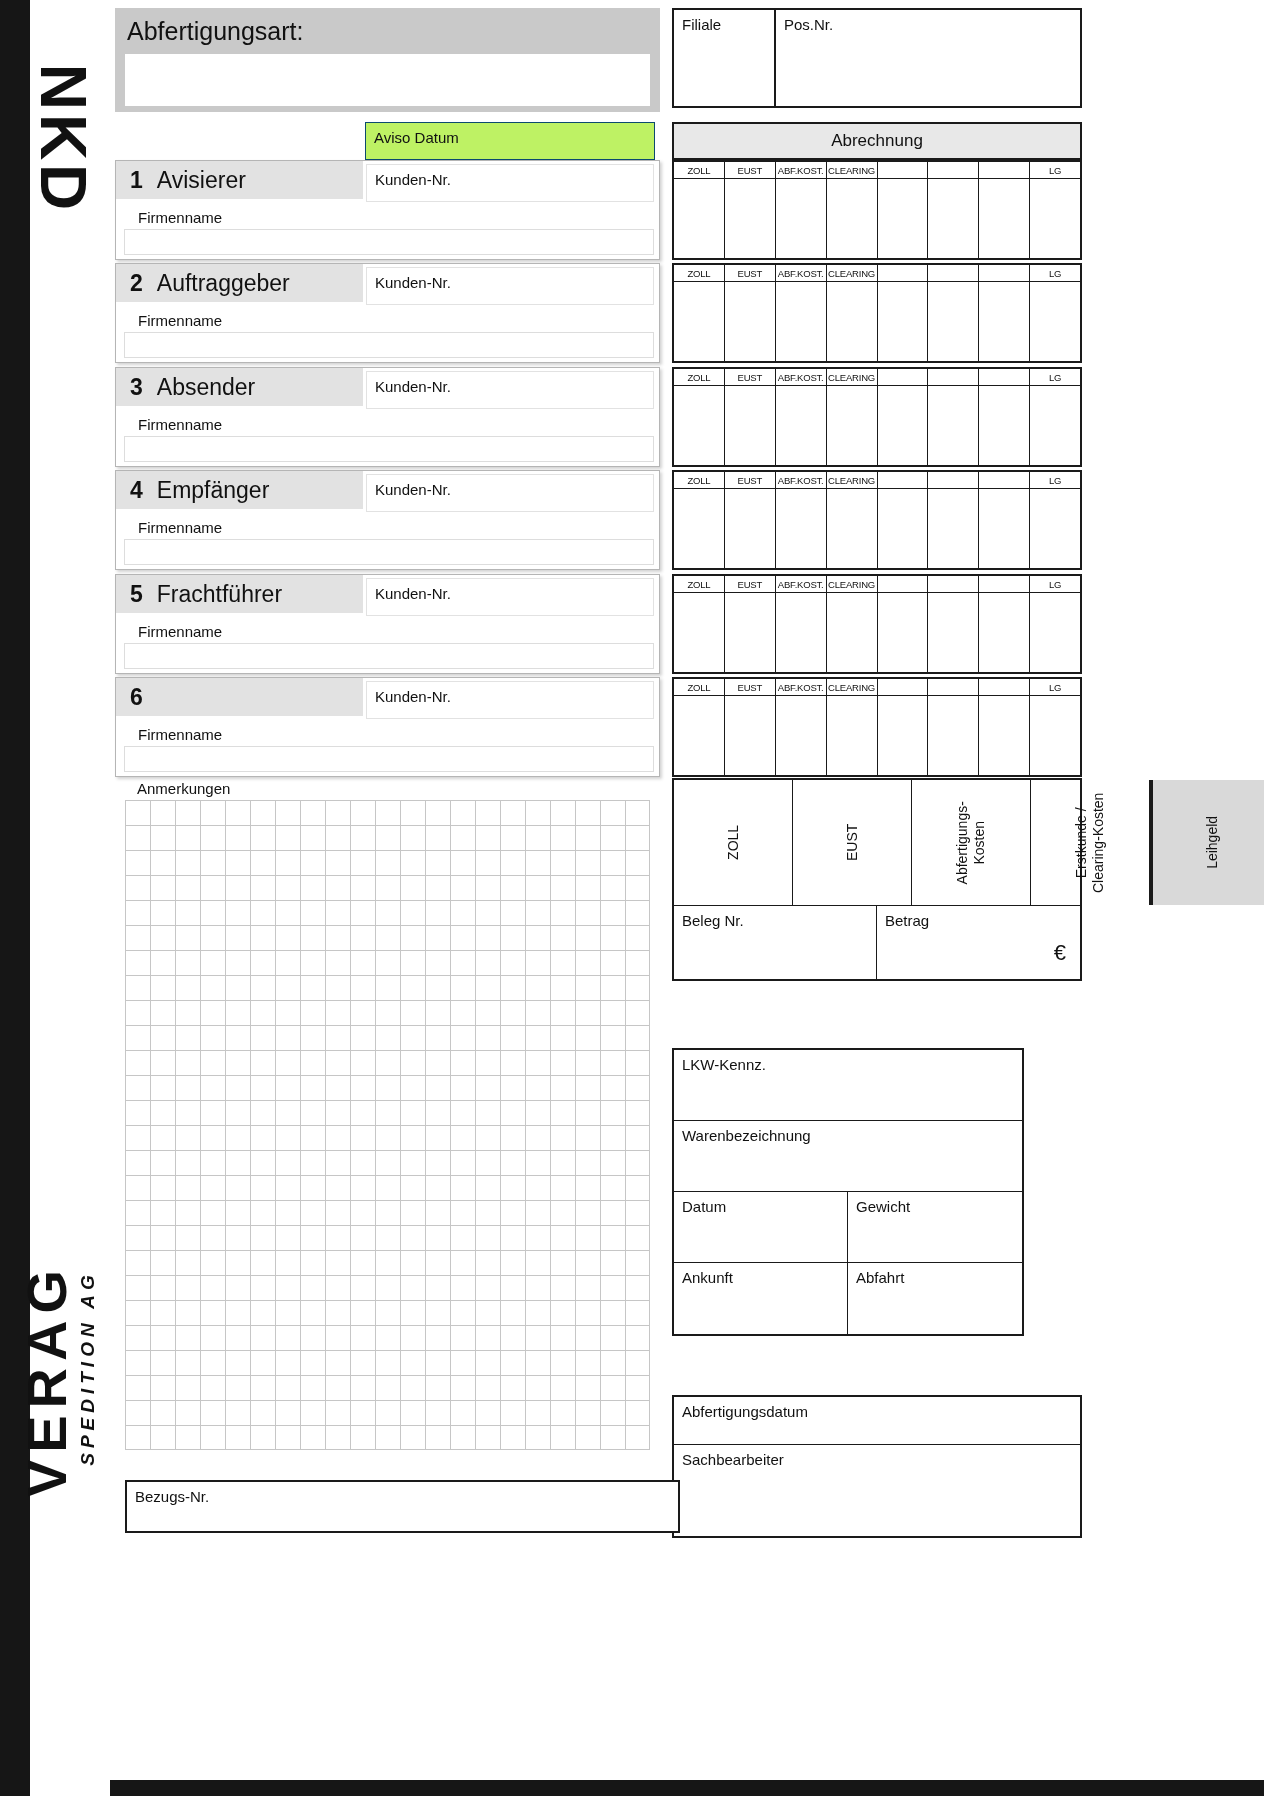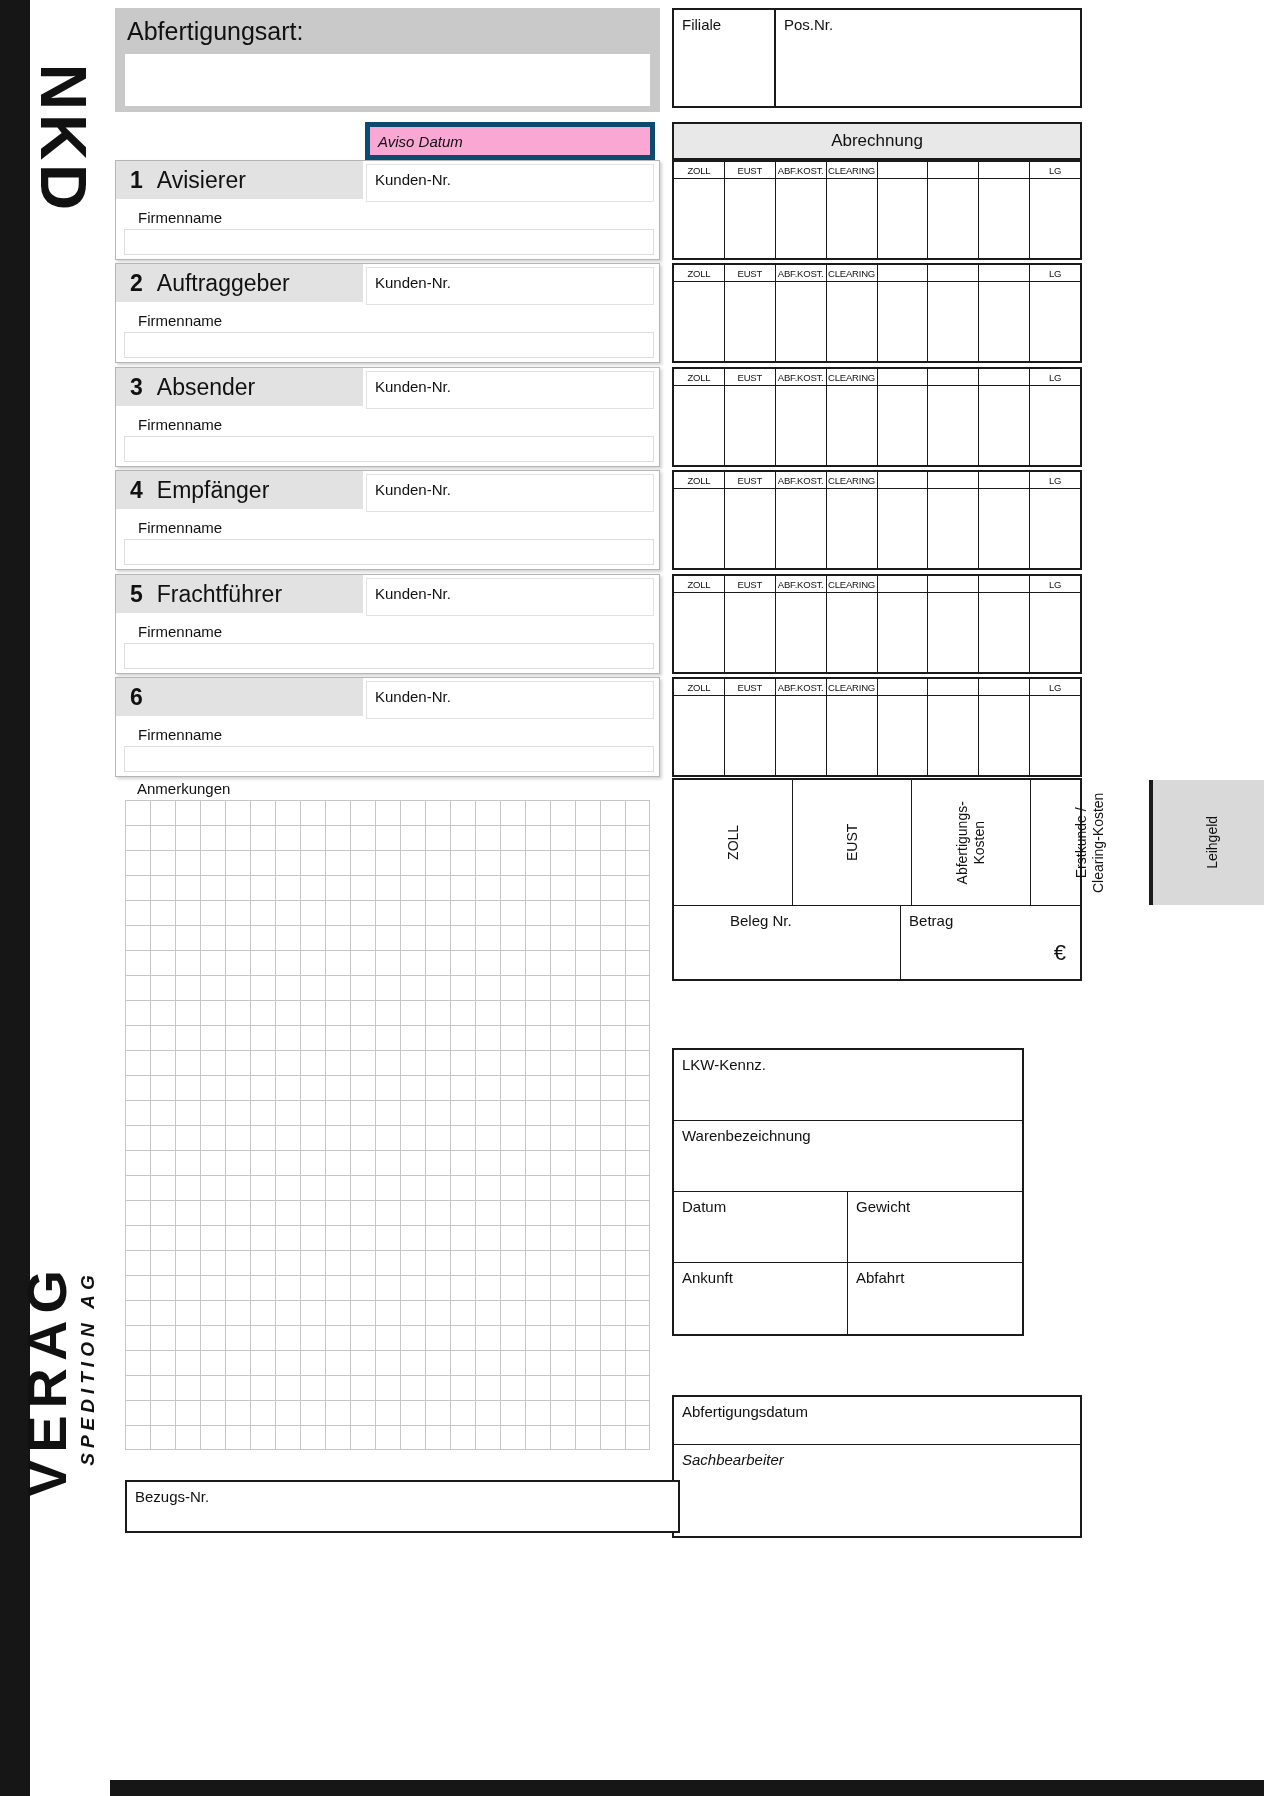--- a/index.html
+++ b/index.html
@@ -32,21 +32,21 @@
   .abf-box { position:absolute; left:115px; top:8px; width:545px; height:104px; background:#c9c9c9; }
   .abf-label { position:absolute; left:12px; top:9px; font-size:25px; }
   .abf-field { position:absolute; left:10px; top:46px; width:525px; height:52px; background:#fff; }
 
   .filiale-box { position:absolute; left:672px; top:8px; width:410px; height:100px; border:2px solid #1a1a1a; background:#fff; }
   .filiale-divider { position:absolute; left:100px; top:0; bottom:0; border-left:2px solid #1a1a1a; }
   .slabel { font-size:15px; color:#111; }
   .lab-tl { position:absolute; left:8px; top:6px;text-align:center; }
   .posnr-label { position:absolute; left:110px; top:6px; }
 
-  .aviso-box { position:absolute; left:365px; top:122px; width:290px; height:38px; background:#f9a8d4; border:5px solid #0c4a6e;font-style:italic; }
+  .aviso-box { position:absolute; left:365px; top:122px; width:290px; height:38px; background:#bef264; border:1px solid #0c4a6e; }
 
   .abrechnung-header {
     position:absolute; left:672px; top:122px; width:410px; height:38px; background:#e8e8e8;
     border:2px solid #1a1a1a; display:flex; align-items:center; justify-content:center; font-size:17px;
   }
 
   
   .party {
     position:absolute; left:115px; width:545px; height:100px; background:#fff;
     border:1px solid #b5b5b5; box-shadow:2px 2px 3px rgba(0,0,0,0.18);
@@ -67,36 +67,36 @@
          text-align:center; line-height:17px; overflow:hidden; white-space:nowrap; }
 
   
   .vblock { position:absolute; left:672px; top:778px; width:410px; height:203px; border:2px solid #1a1a1a; display:flex; flex-direction:column; background:#fff; }
   .vrow { height:126px; border-bottom:1px solid #1a1a1a; display:flex; }
   .vcol { flex:1; border-right:1px solid #1a1a1a; display:flex; align-items:center; justify-content:center; position:relative; }
   .vcol:last-child { border-right:none; }
   .vcol.gray { background:#d9d9d9; }
   .vtext { transform:rotate(-90deg); white-space:pre-line; text-align:center; font-size:14px; line-height:1.2; width:118px; }
   .bbrow { flex:1; display:flex; }
-  .bb-left { width:50%; border-right:1px solid #1a1a1a; position:relative;margin-left:48px; }
+  .bb-left { width:50%; border-right:1px solid #1a1a1a; position:relative; }
   .bb-right { width:50%; position:relative; }
   .euro { position:absolute; right:14px; top:34px; font-size:22px; }
 
   
   .ship { position:absolute; left:672px; top:1048px; width:352px; height:288px; border:2px solid #1a1a1a; display:flex; flex-direction:column; background:#fff; }
   .ship-row { height:71px; border-bottom:1px solid #1a1a1a; position:relative; }
   .ship-row.last { flex:1; border-bottom:none; }
   .ship-split { display:flex; }
   .half { width:50%; position:relative; height:100%; }
   .half.l { border-right:1px solid #1a1a1a; }
 
   
   .proc { position:absolute; left:672px; top:1395px; width:410px; height:143px; border:2px solid #1a1a1a; display:flex; flex-direction:column; background:#fff; }
   .proc-r1 { height:48px; border-bottom:1px solid #1a1a1a; position:relative;padding-left:48px; }
-  .proc-r2 { flex:1; position:relative;font-style:italic; }
+  .proc-r2 { flex:1; position:relative; }
 
   
   .anm-label { position:absolute; left:137px; top:780px; }
   .note-grid {
     position:absolute; left:125px; top:800px; width:525px; height:650px;
     background-image:
       linear-gradient(to right, #c6c6c6 1px, transparent 1px),
       linear-gradient(to bottom, #c6c6c6 1px, transparent 1px);
     background-size:25px 25px;
     border-right:1px solid #c6c6c6; border-bottom:1px solid #c6c6c6;

